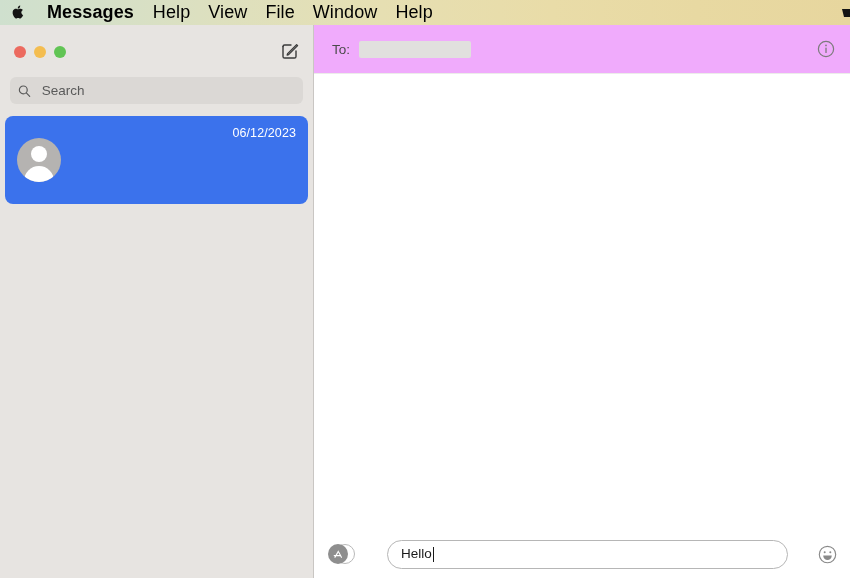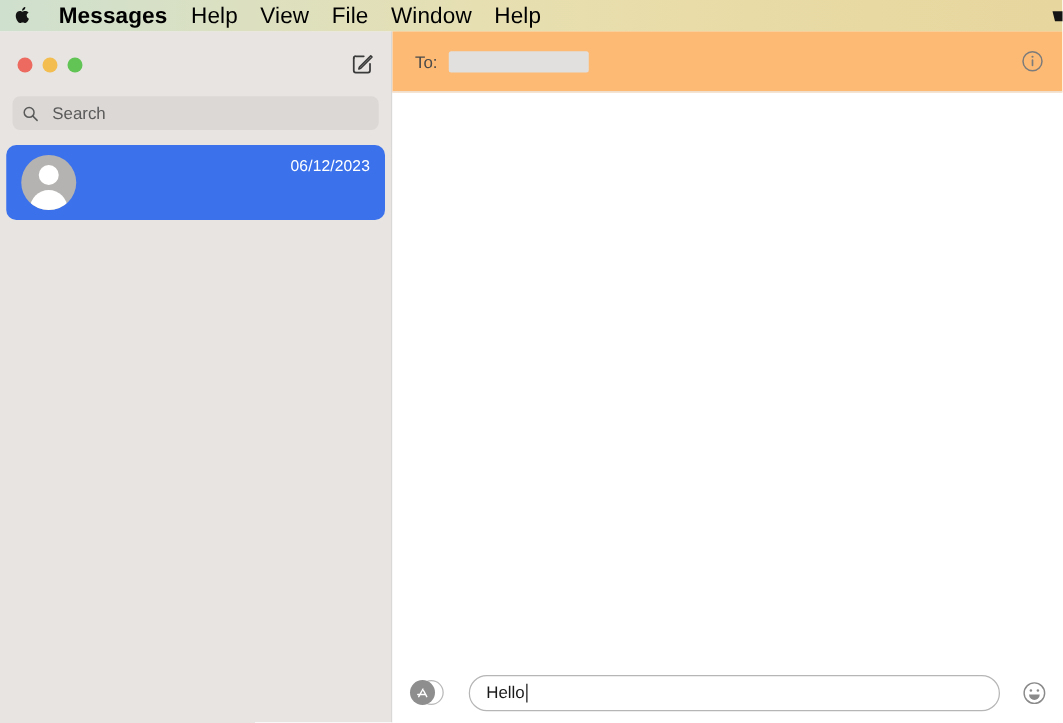--- a/index.html
+++ b/index.html
@@ -162,21 +162,21 @@
     padding: 0;
   }
   .search-input::placeholder { color: #5a5a5a; opacity: 1; }
 
   .conversation-list {
     margin-top: 12px;
     padding: 0 5px;
   }
 
   .conversation-row {
-    height: 60px;
+    height: 88px;
     background: #3b72ec;
     border-radius: 8px;
     position: relative;
     display: flex;
     align-items: center;
     padding: 0 12px;
     cursor: default;
   }
 
   .avatar {
@@ -217,21 +217,21 @@
     flex: 1 1 auto;
     height: 553px;
     background: #ffffff;
     display: flex;
     flex-direction: column;
     position: relative;
   }
 
   .to-bar {
     height: 49px;
-    background: #fdba74;
+    background: #f0abfc;
     border-bottom: 1px solid #ececea;
     display: flex;
     align-items: center;
     padding: 0 0 0 18px;
     position: relative;
     flex: 0 0 49px;
   }
   .to-label {
     font-size: 13.5px;
     color: #4a4a4a;
@@ -263,21 +263,21 @@
   }
 
   
   .compose-bar {
     height: 48px;
     flex: 0 0 48px;
     background: #ffffff;
     display: flex;
     align-items: center;
     padding: 0 12px 0 12px;
-    gap: 4px;
+    gap: 16px;
   }
 
   .appstore-btn {
     position: relative;
     width: 30px;
     height: 24px;
     flex: 0 0 30px;
     display: flex;
     align-items: center;
     cursor: default;

